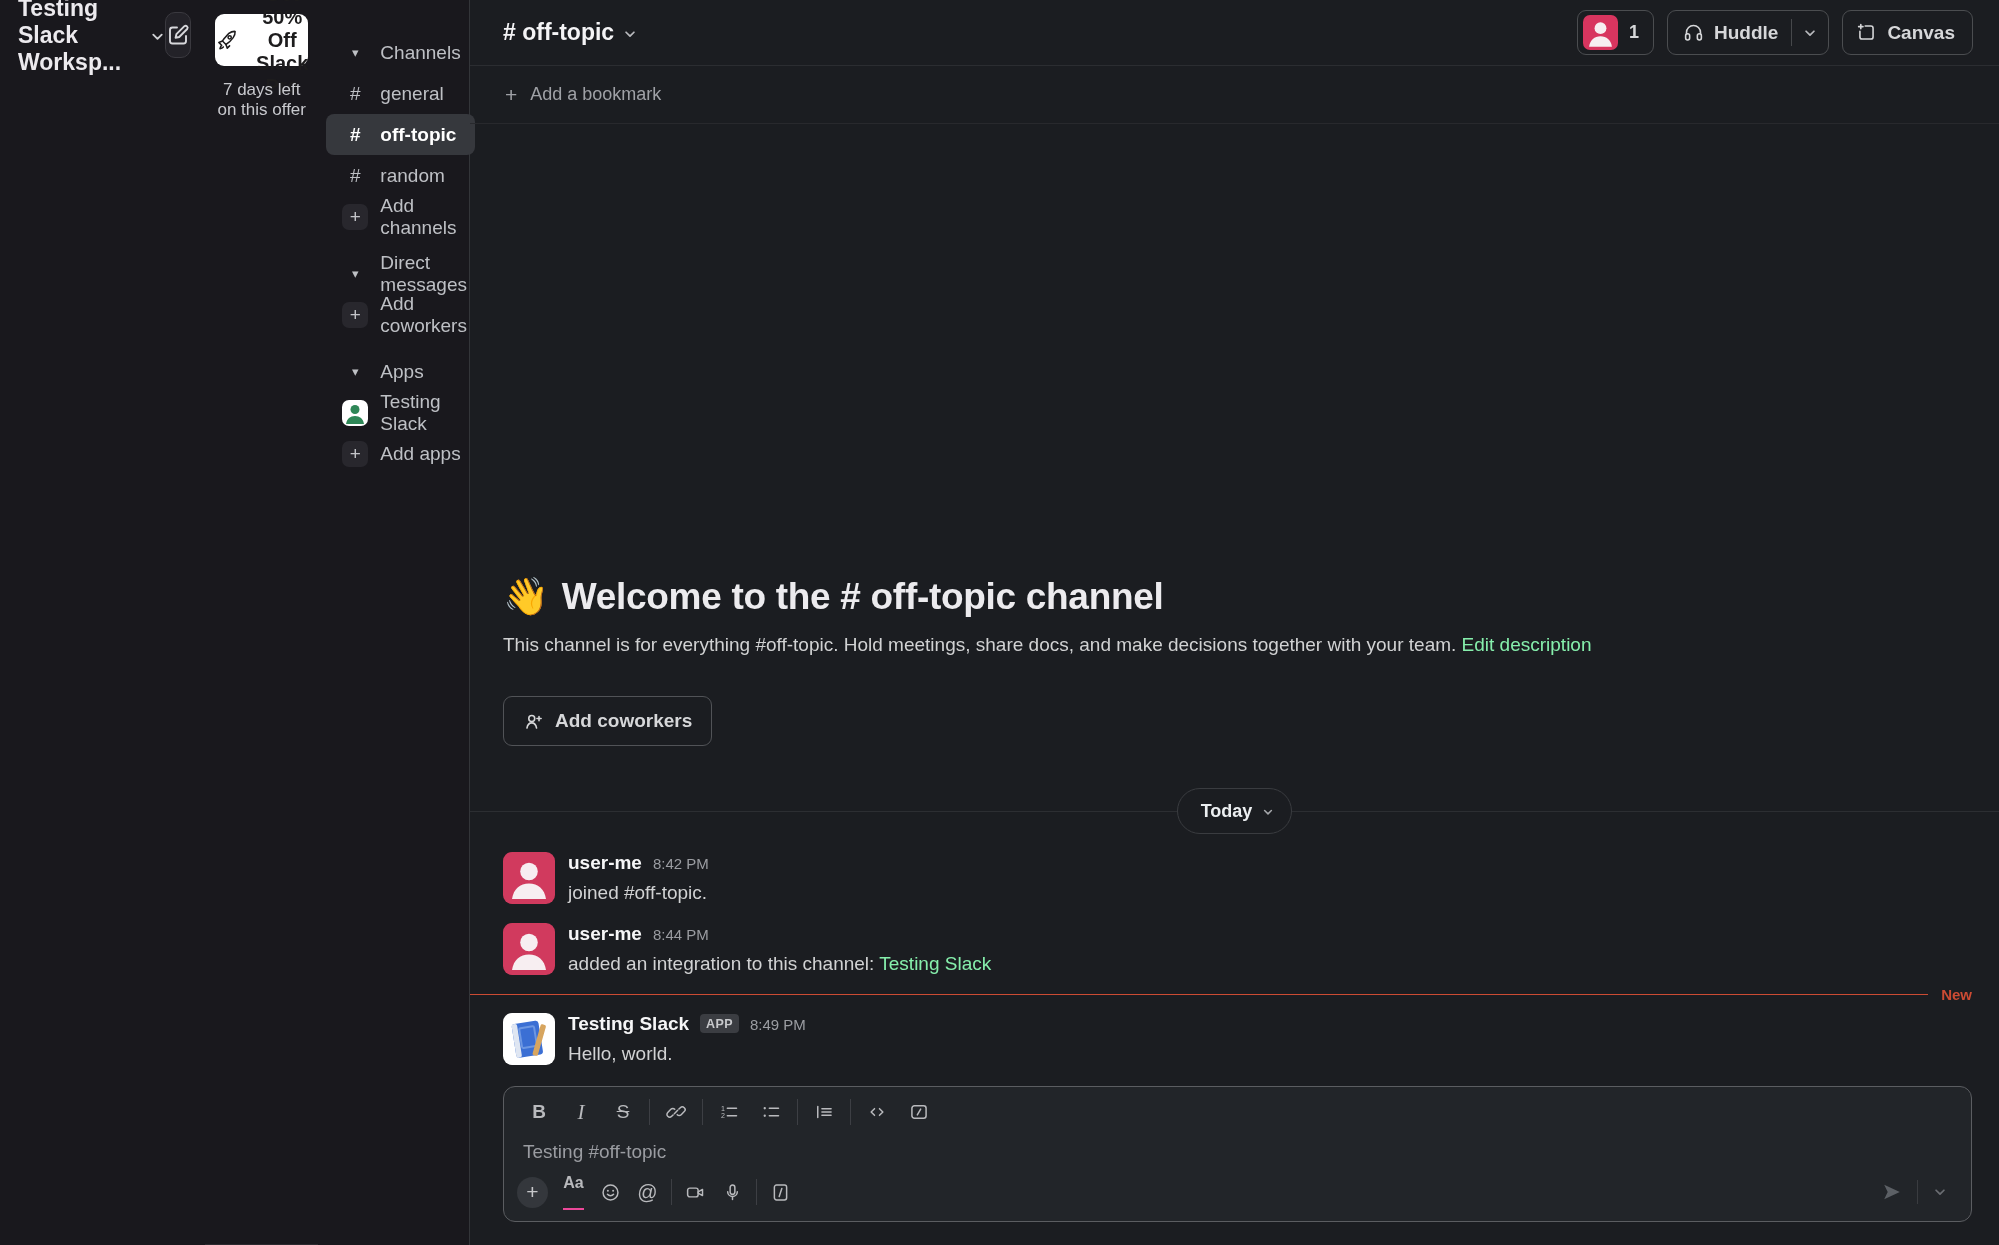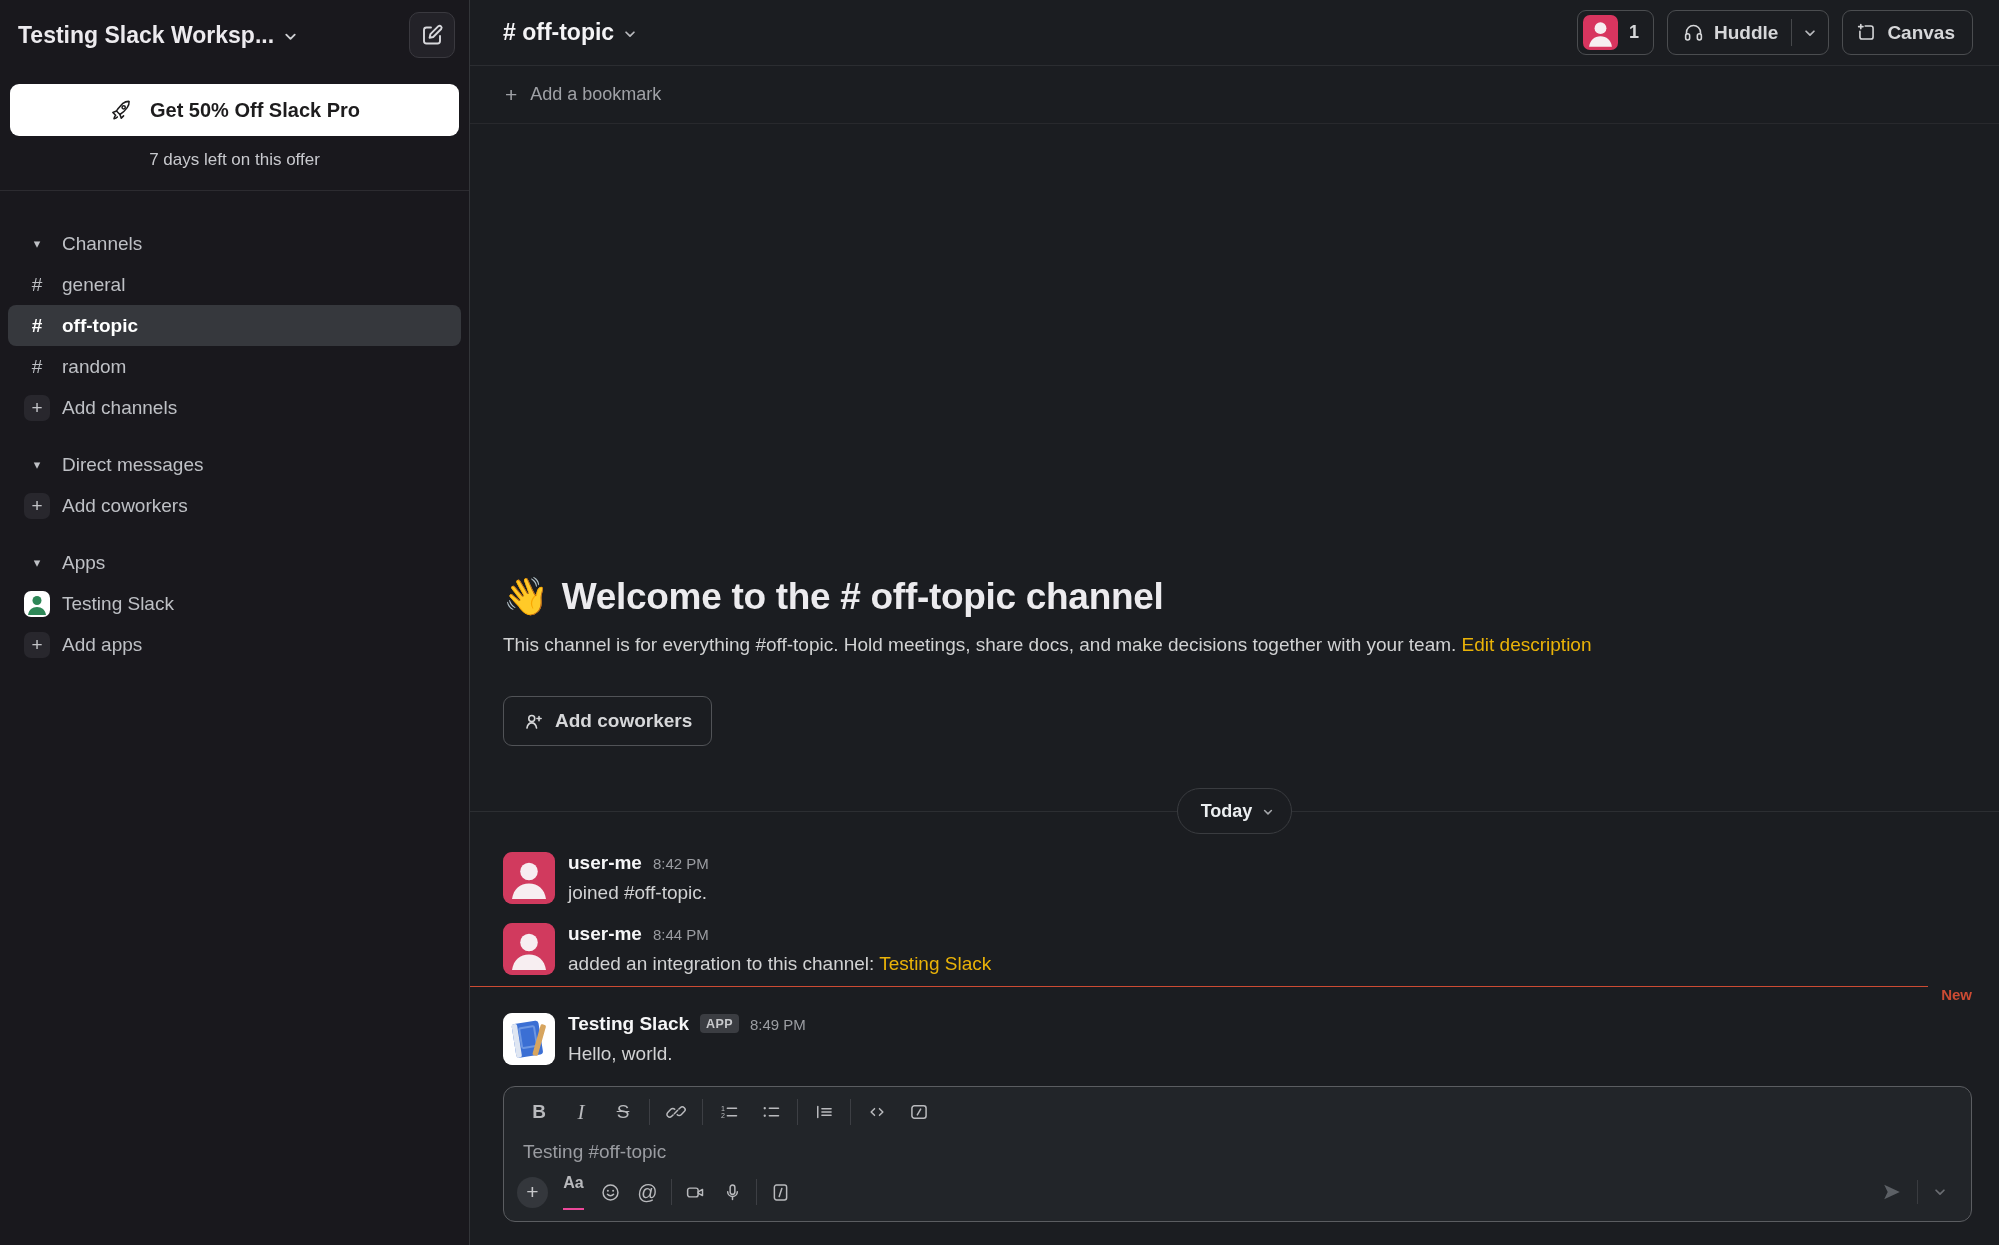--- a/index.html
+++ b/index.html
@@ -6,21 +6,21 @@
   html,body { width:1999px; height:1245px; overflow:hidden; }
   body {
     display:flex;
     background:#1b1d21;
     color:#d1d2d3;
     font-family:"Liberation Sans", sans-serif;
   }
   svg { display:block; }
 
   
-  .sidebar { width:470px; min-width:470px; background:#19181d; border-right:1px solid #333539; display:flex; flex-direction:column; }
+  .sidebar { width:470px; min-width:470px; background:#19181d; border-right:1px solid #333539; display:flex; flex-direction:row; }
   .ws-header { height:70px; display:flex; align-items:center; justify-content:space-between; padding:0 14px 0 18px; }
   .ws-name { display:flex; align-items:center; gap:9px; color:#eceaee; font-size:23px; font-weight:800; cursor:pointer; }
   .ws-name .chev { color:#cfd0d4; margin-top:3px; }
   .compose-btn { width:46px; height:46px; border-radius:10px; background:#232228; border:1px solid #3a393f; display:flex; align-items:center; justify-content:center; color:#d8d8dc; cursor:pointer; }
 
   .pro { padding:14px 10px 0; border-bottom:1px solid #2c2b30; }
   .pro-btn { width:100%; height:52px; background:#ffffff; border:none; border-radius:9px; font-family:inherit; font-size:20px; font-weight:700; color:#1d1c1d; display:flex; align-items:center; justify-content:center; gap:18px; cursor:pointer; }
   .pro-note { font-size:17px; color:#c8c9ce; text-align:center; padding:14px 0 20px; }
 
   .nav { padding-top:32px; display:flex; flex-direction:column; }
@@ -46,38 +46,38 @@
   .huddle-chev { padding:0 11px; display:flex; align-items:center; color:#b8b9bd; }
   .canvas-pill { padding:0 17px 0 13px; gap:10px; font-size:19px; font-weight:700; }
 
   .bookmarks { height:58px; border-bottom:1px solid #28292d; display:flex; align-items:center; gap:13px; padding-left:35px; color:#9fa1a6; font-size:18px; cursor:pointer; }
   .bookmarks .plus { font-size:21px; }
 
   .stream { flex:1; display:flex; flex-direction:column; justify-content:flex-end; min-height:0; }
   .welcome { padding:0 33px; }
   .welcome h1 { font-size:37px; font-weight:800; color:#ecebee; margin:0 0 16px; display:flex; align-items:center; gap:13px; letter-spacing:-.3px; }
   .welcome p { font-size:19px; color:#d1d2d3; margin:0 0 40px; }
-  .link { color:#eab308; cursor:pointer; text-decoration:none; }
+  .link { color:#86efac; cursor:pointer; text-decoration:none; }
   .add-co { height:50px; border:1px solid #515357; border-radius:9px; background:transparent; color:#d6d7d9; font-family:inherit; font-size:19px; font-weight:700; display:inline-flex; align-items:center; gap:11px; padding:0 19px; margin-bottom:42px; cursor:pointer; }
 
   .today { position:relative; height:46px; display:flex; justify-content:center; margin:0 0 8px; }
   .today::before { content:""; position:absolute; left:0; right:0; top:50%; height:1px; background:#2c2e32; }
   .today-pill { position:relative; height:46px; padding:0 17px 0 23px; border:1px solid #3a3c40; border-radius:24px; background:#1b1d21; color:#eceff1; font-family:inherit; font-size:18px; font-weight:700; display:flex; align-items:center; gap:10px; cursor:pointer; }
   .today-pill .chev { color:#a6a8ac; margin-top:2px; }
 
   .msg { display:flex; gap:13px; padding:10px 33px 9px; }
   .avatar { width:52px; height:52px; border-radius:9px; flex:none; overflow:hidden; background:#d13a5e; }
   .avatar.app { background:#ffffff; }
   .m-head { display:flex; align-items:baseline; gap:11px; }
   .m-author { font-size:19px; font-weight:800; color:#f6f6f7; cursor:pointer; }
   .m-time { font-size:15px; color:#9b9da2; }
   .m-body { font-size:19px; color:#d1d2d3; margin-top:8px; }
   .badge { background:#3b3d42; color:#c8c9cc; font-size:12.5px; font-weight:700; border-radius:4px; padding:3px 6px 2px; letter-spacing:.4px; position:relative; top:-2px; }
 
-  .new-div { display:flex; align-items:flex-start; margin:2px 0 0; }
+  .new-div { display:flex; align-items:center; margin:2px 0 0; }
   .new-div .line { flex:1; height:1px; background:#cc4b33; }
   .new-div .label { color:#cc4b33; font-size:15px; font-weight:700; margin:0 27px 0 13px; }
 
   
   .composer-wrap { padding:12px 27px 23px 33px; }
   .composer { border:1px solid #5b5d61; border-radius:12px; background:#222529; }
   .fmt-row { display:flex; align-items:center; height:50px; padding:0 14px; color:#b9babd; }
   .fmt-btn { width:42px; height:34px; display:flex; align-items:center; justify-content:center; font-size:19px; border-radius:5px; cursor:pointer; }
   .fmt-b { font-weight:800; }
   .fmt-i { font-style:italic; font-family:"Liberation Serif", serif; font-size:21px; }

